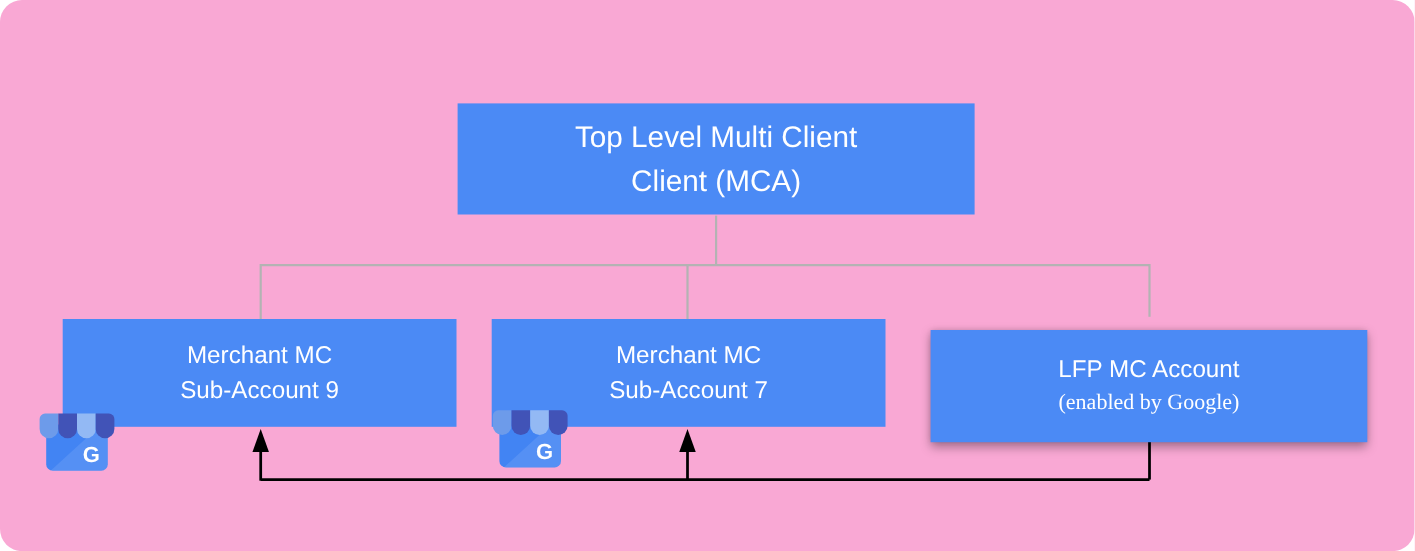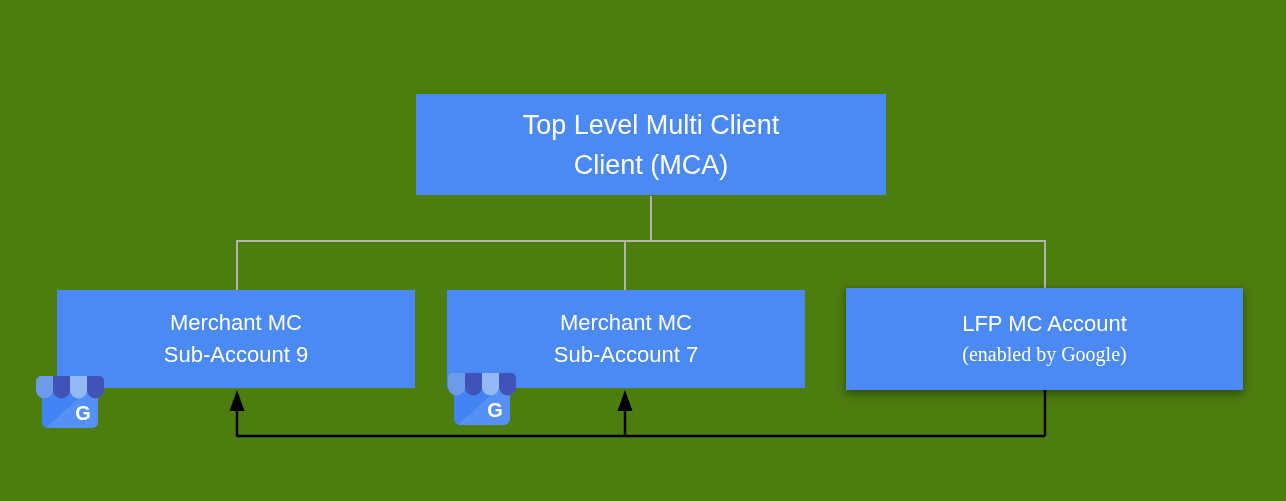--- a/index.html
+++ b/index.html
@@ -6,22 +6,23 @@
   html, body {
     margin: 0;
     padding: 0;
     background: #ffffff;
     font-family: "Liberation Sans", sans-serif;
   }
   .canvas {
     position: relative;
     width: 1286px;
     height: 501px;
-    background: #4d7c0f;
+    background: #f9a8d4;
     overflow: hidden;
+    border-radius: 20px;
   }
   .connector-layer {
     position: absolute;
     left: 0; top: 0;
     width: 1286px;
     height: 501px;
     z-index: 1;
   }
   .node {
     position: absolute;
@@ -46,21 +47,21 @@
     font-size: 22px;
     line-height: 32px;
   }
   .node-sub2 {
     left: 447px; top: 290px;
     width: 358px; height: 98px;
     font-size: 22px;
     line-height: 32px;
   }
   .node-lfp {
-    left: 846px; top: 288px;
+    left: 846px; top: 300px;
     width: 397px; height: 102px;
     font-size: 22px;
     line-height: 31px;
     box-shadow: 0 4px 9px rgba(0,0,0,0.35), 0 0 5px rgba(0,0,0,0.12);
   }
   .node-lfp .node-line-2 {
     font-size: 20px;
     font-family: Liberation Serif, serif;
   }
   .gbp-icon {

